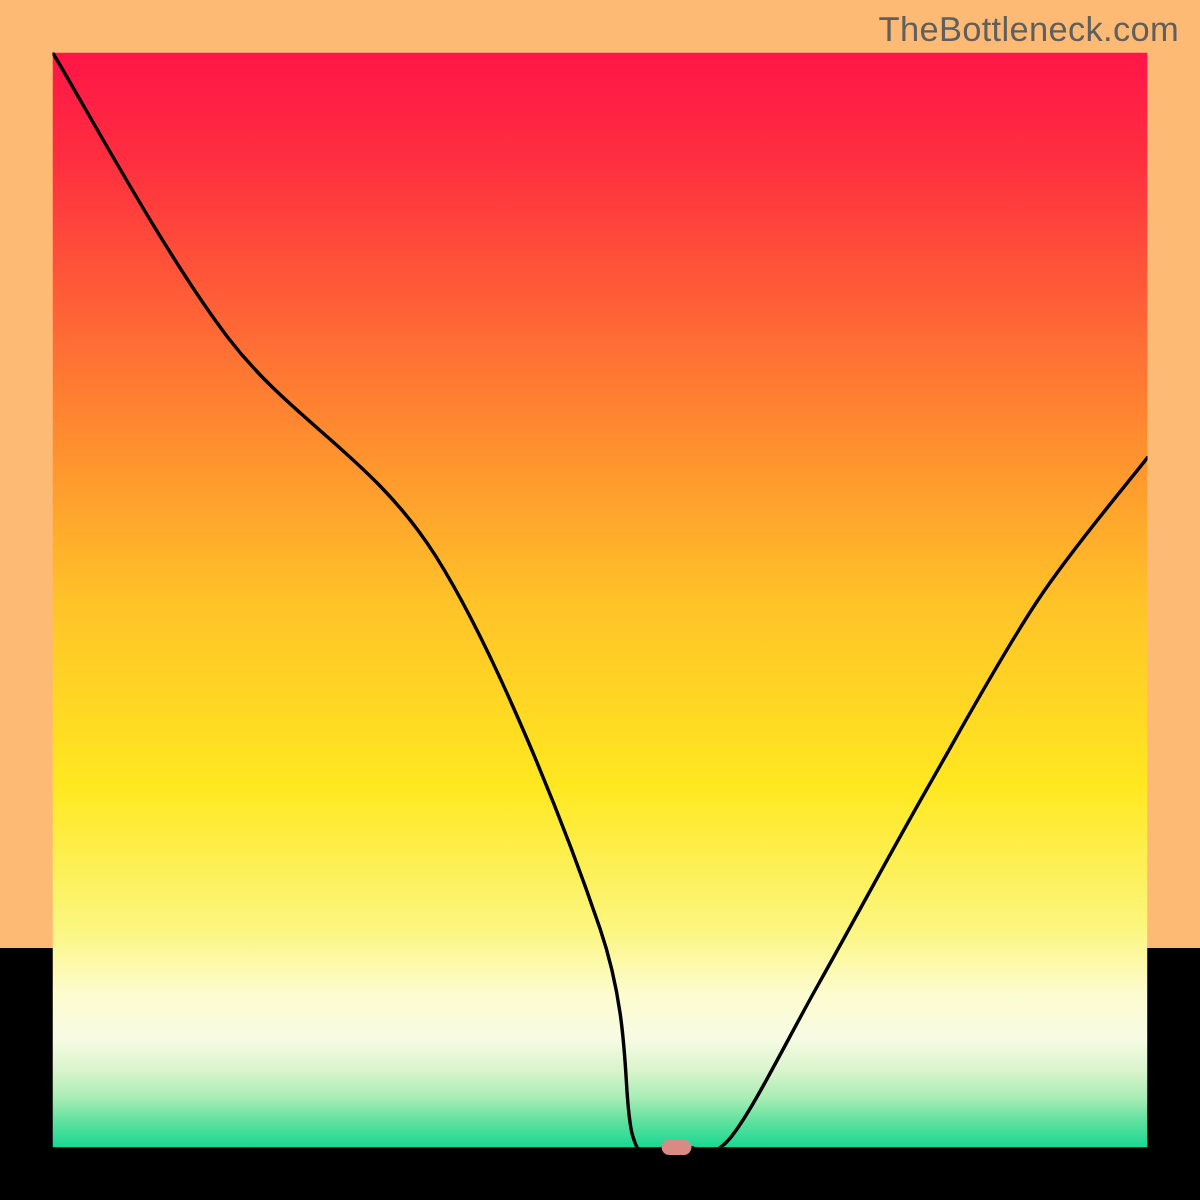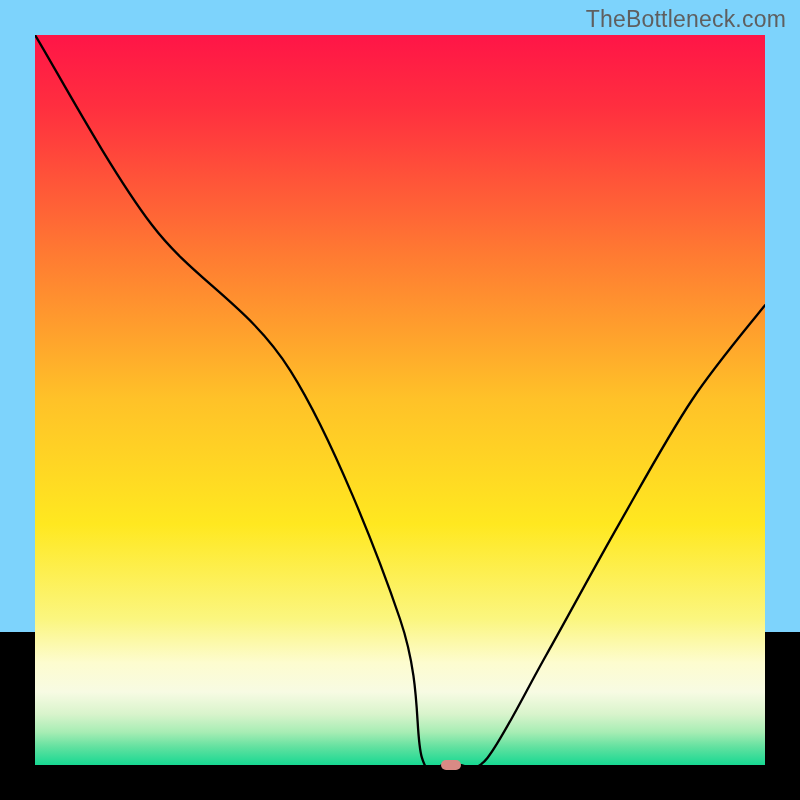--- a/index.html
+++ b/index.html
@@ -8,21 +8,21 @@
     width: 800px;
     height: 800px;
     background: #000;
     overflow: hidden;
     font-family: Arial, Helvetica, sans-serif;
   }
   .frame {
     position: relative;
     width: 800px;
     height: 632px;
-    background: #7dd3fc;
+    background: #fdba74;
   }
   .watermark {
     position: absolute;
     top: 6px;
     right: 14px;
     color: #5f5f5f;
     font-size: 23px;
     font-weight: 500;
     letter-spacing: 0.2px;
     z-index: 30;

